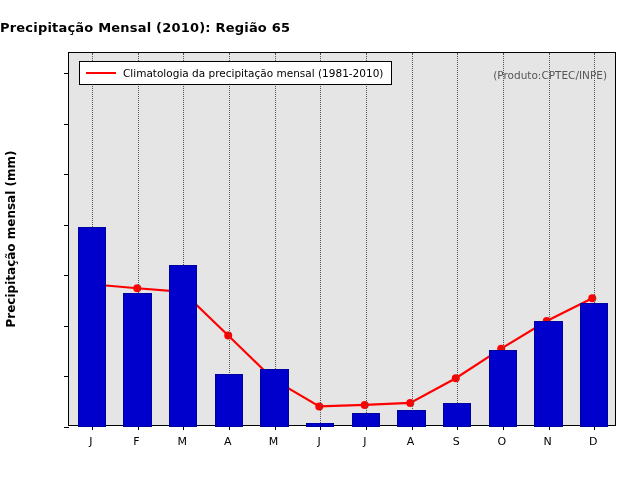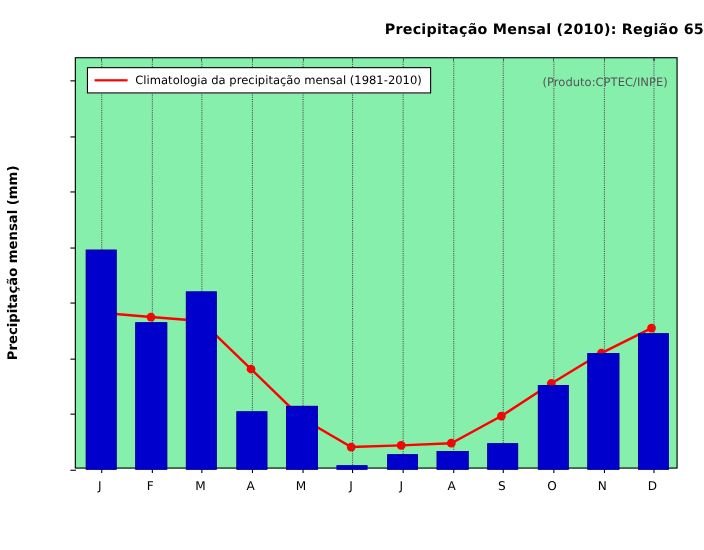--- a/index.html
+++ b/index.html
@@ -16,36 +16,36 @@
   #chart-root {
     position: relative;
     width: 640px;
     height: 500px;
   }
   #chart-title {
     position: absolute;
     top: 20px;
     left: 0;
     width: 640px;
-    text-align: right;
+    text-align: left;
     font-size: 13px;
     font-weight: bold;
     color: #000000;
     letter-spacing: 0.2px;
   }
   
   #plot-frame {
     position: absolute;
     left: 68px;
     top: 52px;
     width: 548px;
     height: 374px;
     border: 1px solid #000000;
     box-sizing: border-box;
-    background: #86efac;
+    background: #e5e5e5;
   }
   #plot-inner {
     position: absolute;
     left: 0;
     top: 0;
     width: 100%;
     height: 100%;
   }
   .gridline-v {
     position: absolute;

